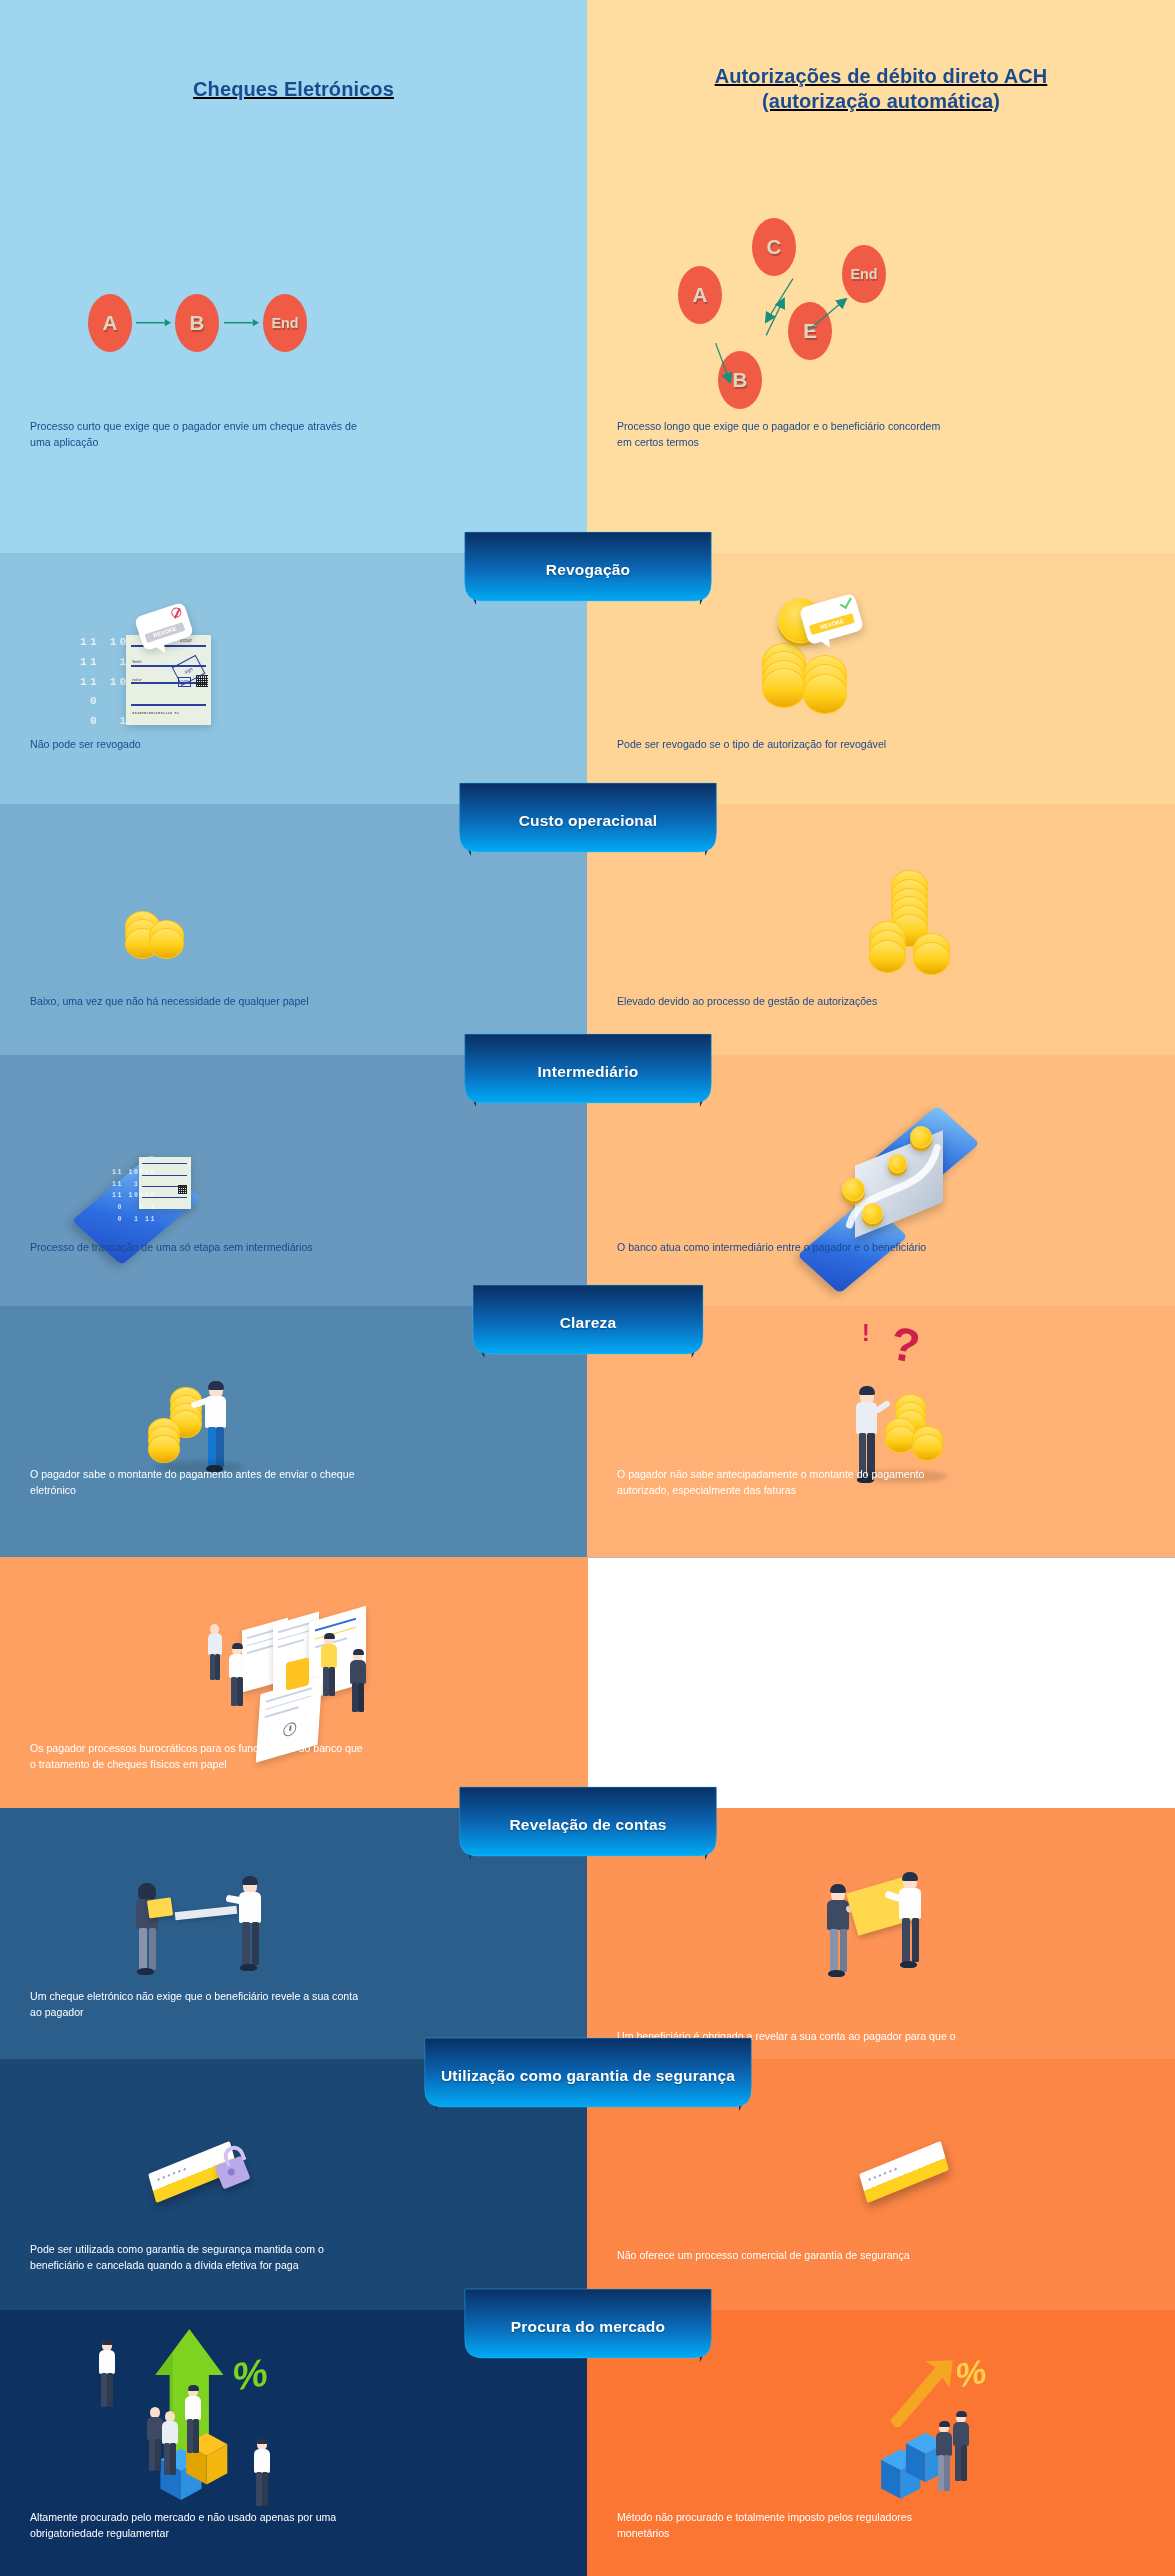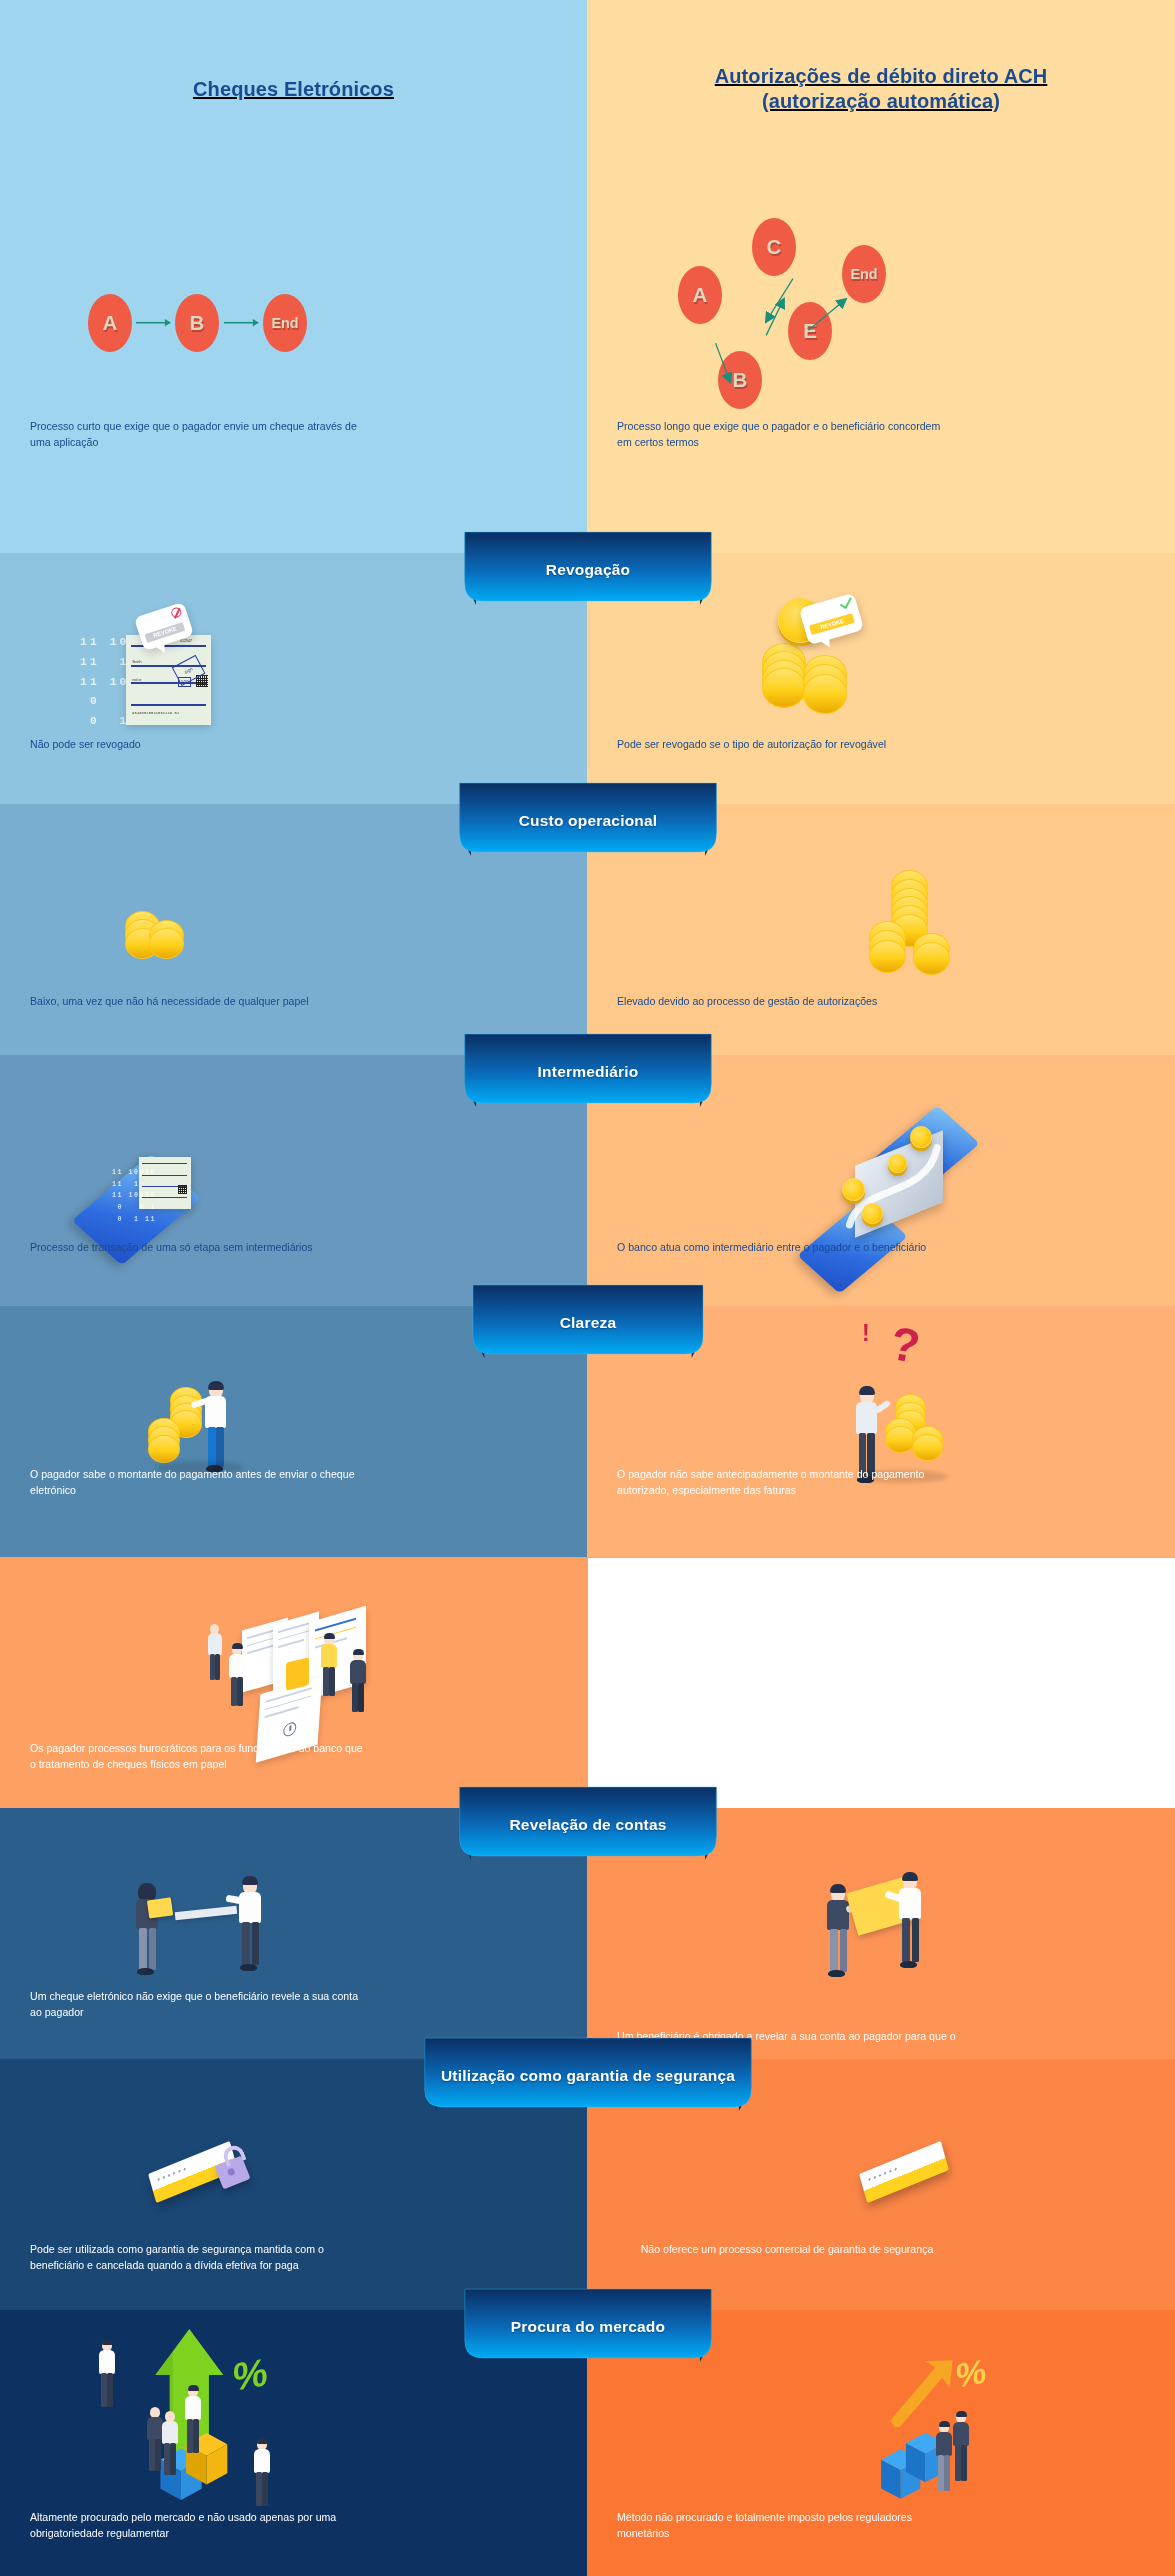--- a/index.html
+++ b/index.html
@@ -652,21 +652,21 @@
       <div style="position:absolute;left:223px;top:87px;width:20.6px;height:17.5px;border:4.6px solid #cfc3f5;border-bottom:none;border-radius:11.3px 11.3px 0 0;transform:rotate(-22deg);"></div>
 
       <div class="caption light-on-dark" style="top:183px;">Pode ser utilizada como garantia de segurança mantida com o beneficiário e cancelada quando a dívida efetiva for paga</div>
     </div>
 
     <div class="half right" style="background:#fb8646;">
       <div style="position:absolute;left:273px;top:98px;width:88px;height:30px;background:linear-gradient(180deg,#fff 0 58%,#ffd21f 58% 100%);transform:rotate(-22deg) skewX(-6deg);box-shadow:0 5.2px 9.3px rgba(0,0,0,.28);border-radius:2.1px;">
         <div style="position:absolute;left:7.2px;top:6.2px;color:#6f7a94;letter-spacing:2.6px;font-size:7.7px;">******</div>
       </div>
 
-      <div class="caption light-on-dark" style="top:183px;text-align:center;">Não oferece um processo comercial de garantia de segurança</div>
+      <div class="caption light-on-dark" style="top:189px;">Não oferece um processo comercial de garantia de segurança</div>
     </div>
 
     <div class="ribbon" style="top:-25px;width:361px;">
       <svg width="361" height="77" viewBox="0 0 700 150">
         <defs>
           <linearGradient id="bg8" x1="0" y1="0" x2="0" y2="1">
             <stop offset="0%" stop-color="#0a2f63"></stop>
               <stop offset="55%" stop-color="#0a69b8"></stop>
               <stop offset="100%" stop-color="#00aaf5"></stop>
           </linearGradient>

